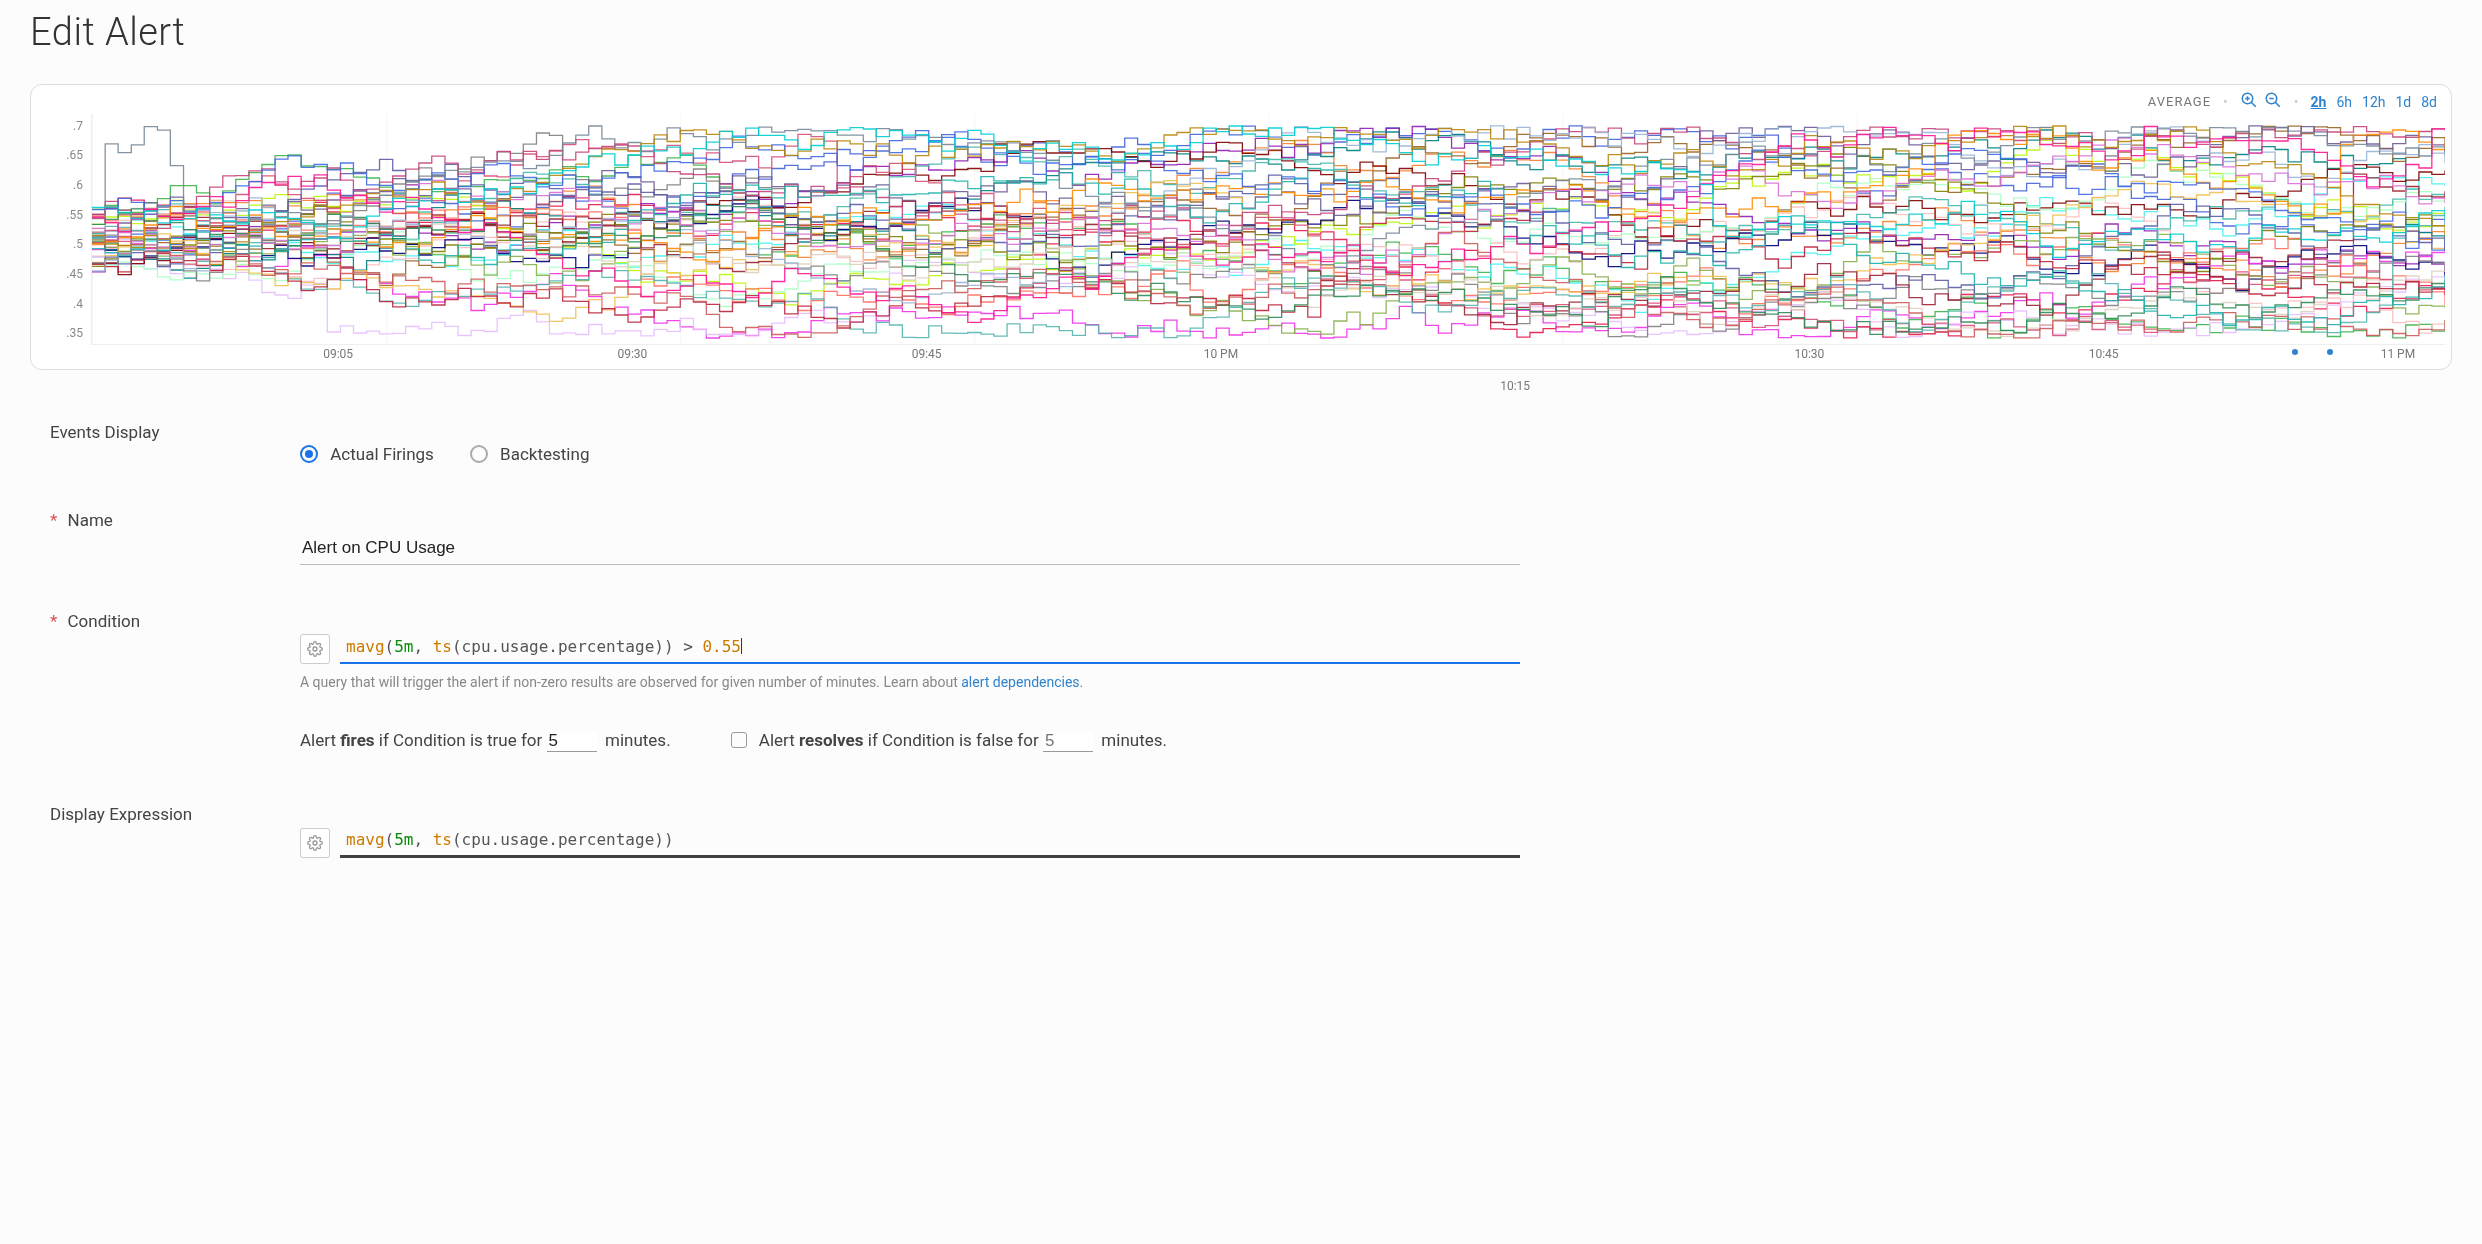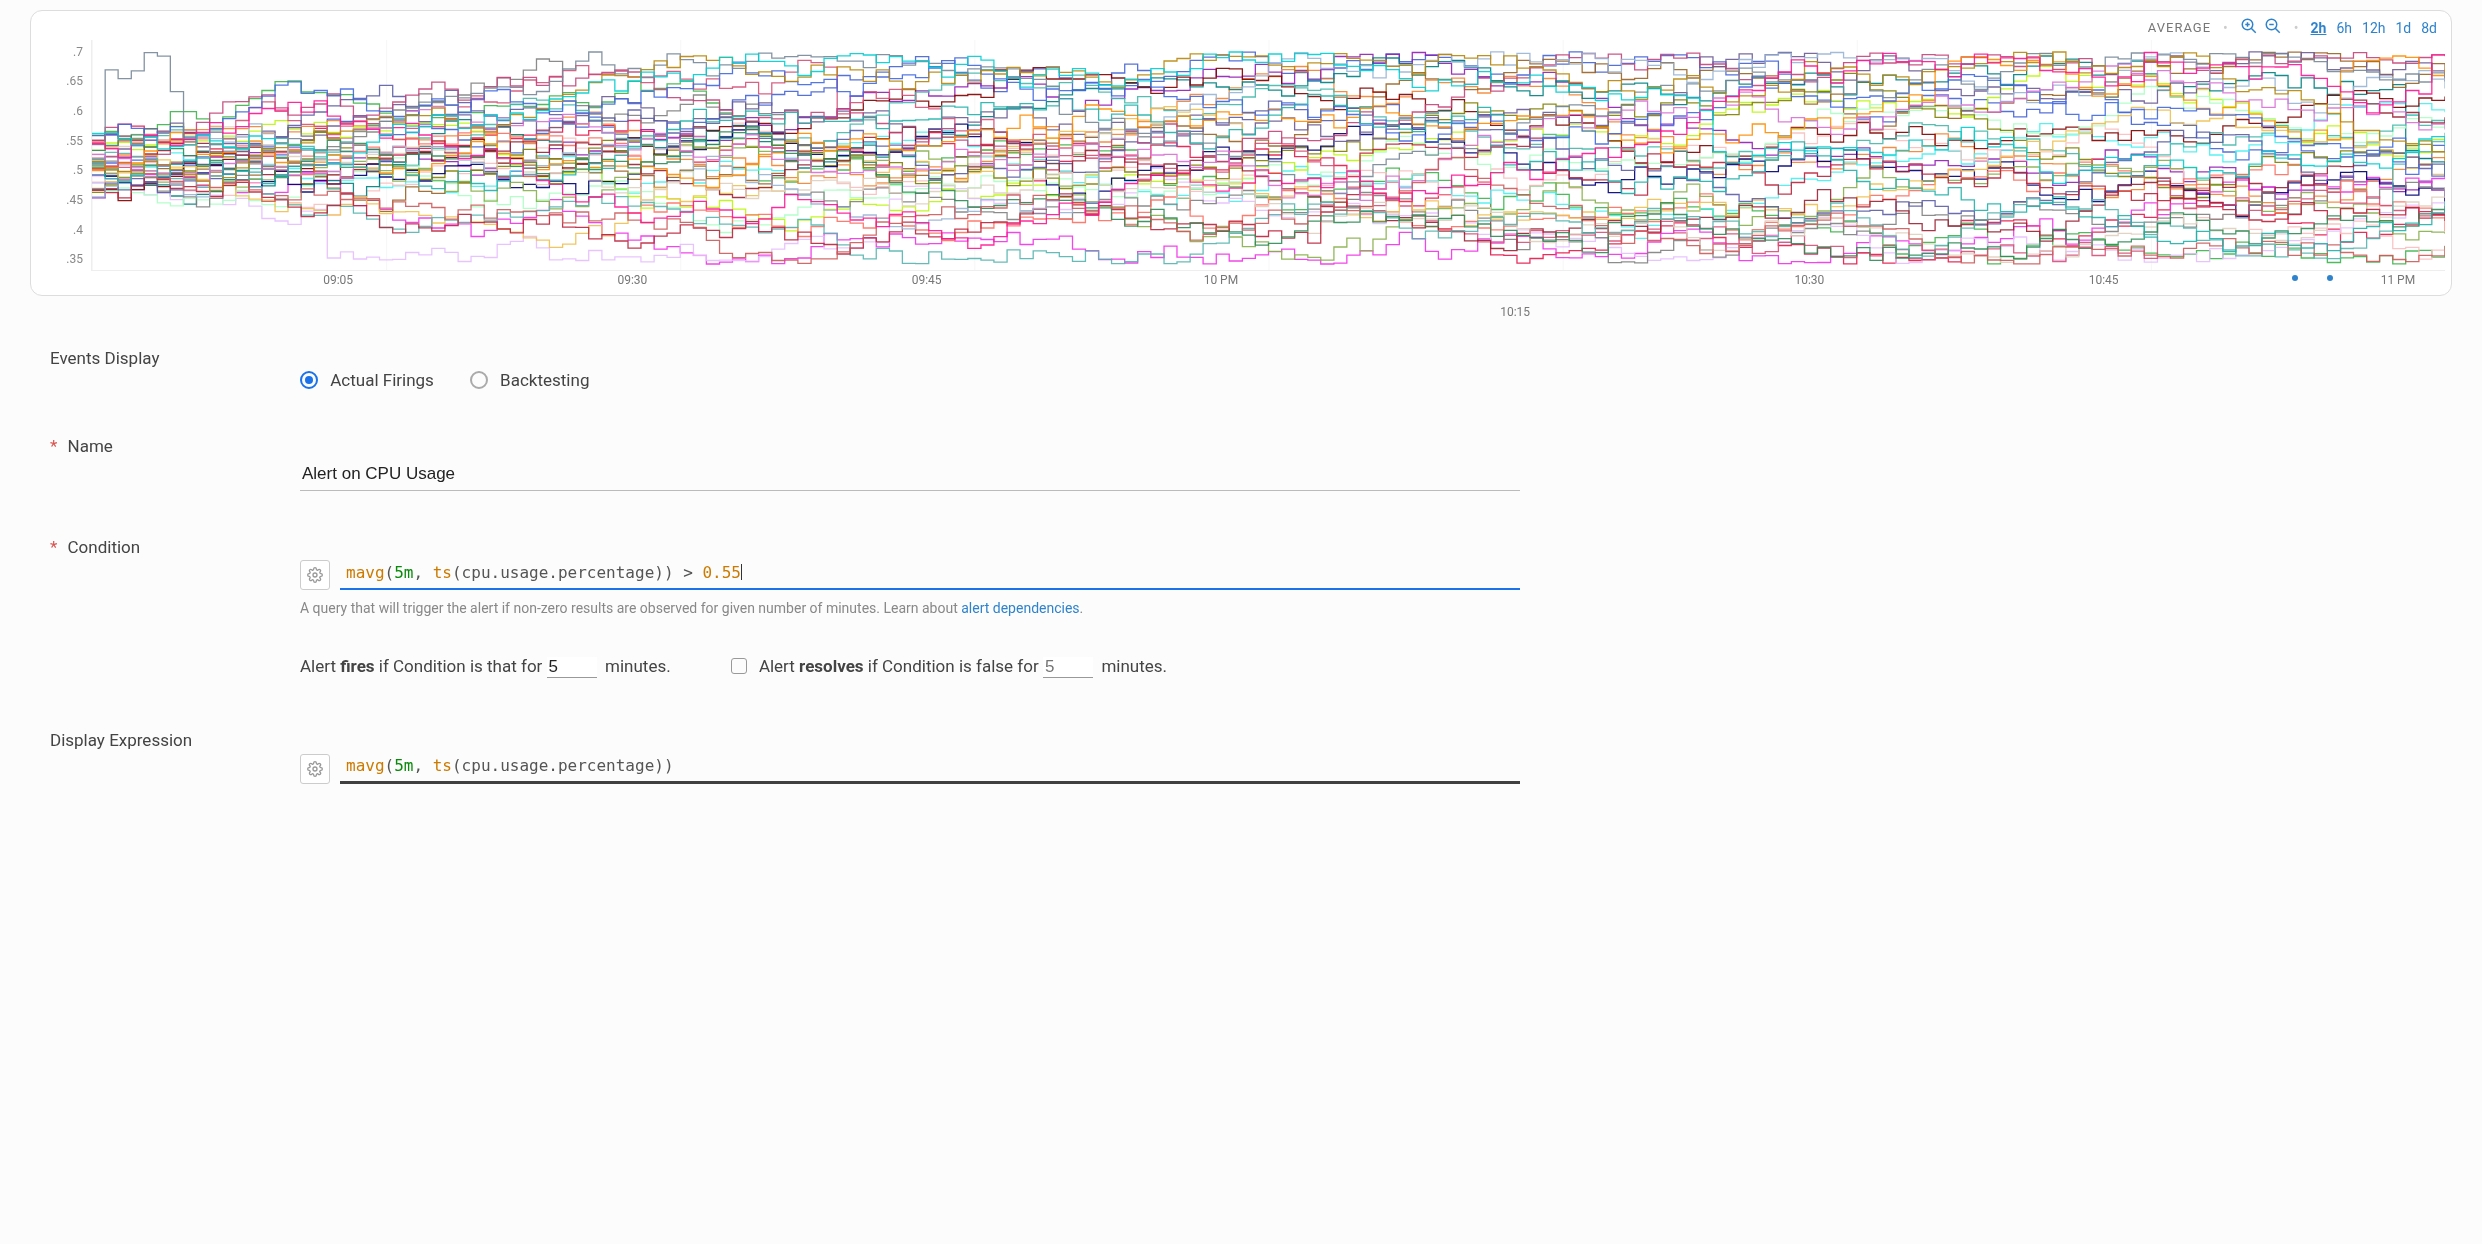--- a/index.html
+++ b/index.html
@@ -213,20 +213,21 @@
     display: inline-block;
     vertical-align: -2px;
     margin-right: 8px;
     cursor: pointer;
   }
 </style>
 </head>
 <body>
 
 <div class="page">
+  <h1 class="page-title">Edit Alert</h1>
 
   <div class="chart-panel">
     <div class="chart-toolbar">
       <span class="agg">AVERAGE</span>
       <span class="sep">•</span>
       <span class="zoom-icons">
         <span>
           <svg viewBox="0 0 24 24" fill="none" stroke="currentColor" stroke-width="2">
             <circle cx="10" cy="10" r="7"></circle>
               <line x1="15" y1="15" x2="21" y2="21"></line>
@@ -365,21 +366,21 @@
         </button>
         <div class="code-input" id="cond-code"><span class="tok-fn">mavg</span><span class="tok-txt">(</span><span class="tok-dur">5m</span><span class="tok-txt">, </span><span class="tok-fn">ts</span><span class="tok-txt">(</span><span class="tok-txt">cpu.usage.percentage</span><span class="tok-txt">)</span><span class="tok-txt">)</span><span class="tok-txt"> </span><span class="tok-op">&gt;</span><span class="tok-txt"> </span><span class="tok-num">0.55</span><span class="cursor-bar"></span></div>
       </div>
       <div class="help-text">
         <span>A query that will trigger the alert if non-zero results are observed for given number of minutes. Learn about </span>
         <a href="#">alert dependencies</a><span>.</span>
       </div>
 
       <div class="inline-sentence">
         <span>
-          <span>Alert </span><strong>fires</strong><span> if Condition is that for </span>
+          <span>Alert </span><strong>fires</strong><span> if Condition is true for </span>
           <input class="mini-input" value="5" style="">
           &nbsp;<span>minutes.</span>
         </span>
         <span>
           <span class="checkbox"></span>
           <span>Alert </span><strong>resolves</strong><span> if Condition is false for </span>
           <input class="mini-input placeholder" placeholder="5" style="">
           &nbsp;<span>minutes.</span>
         </span>
       </div>

